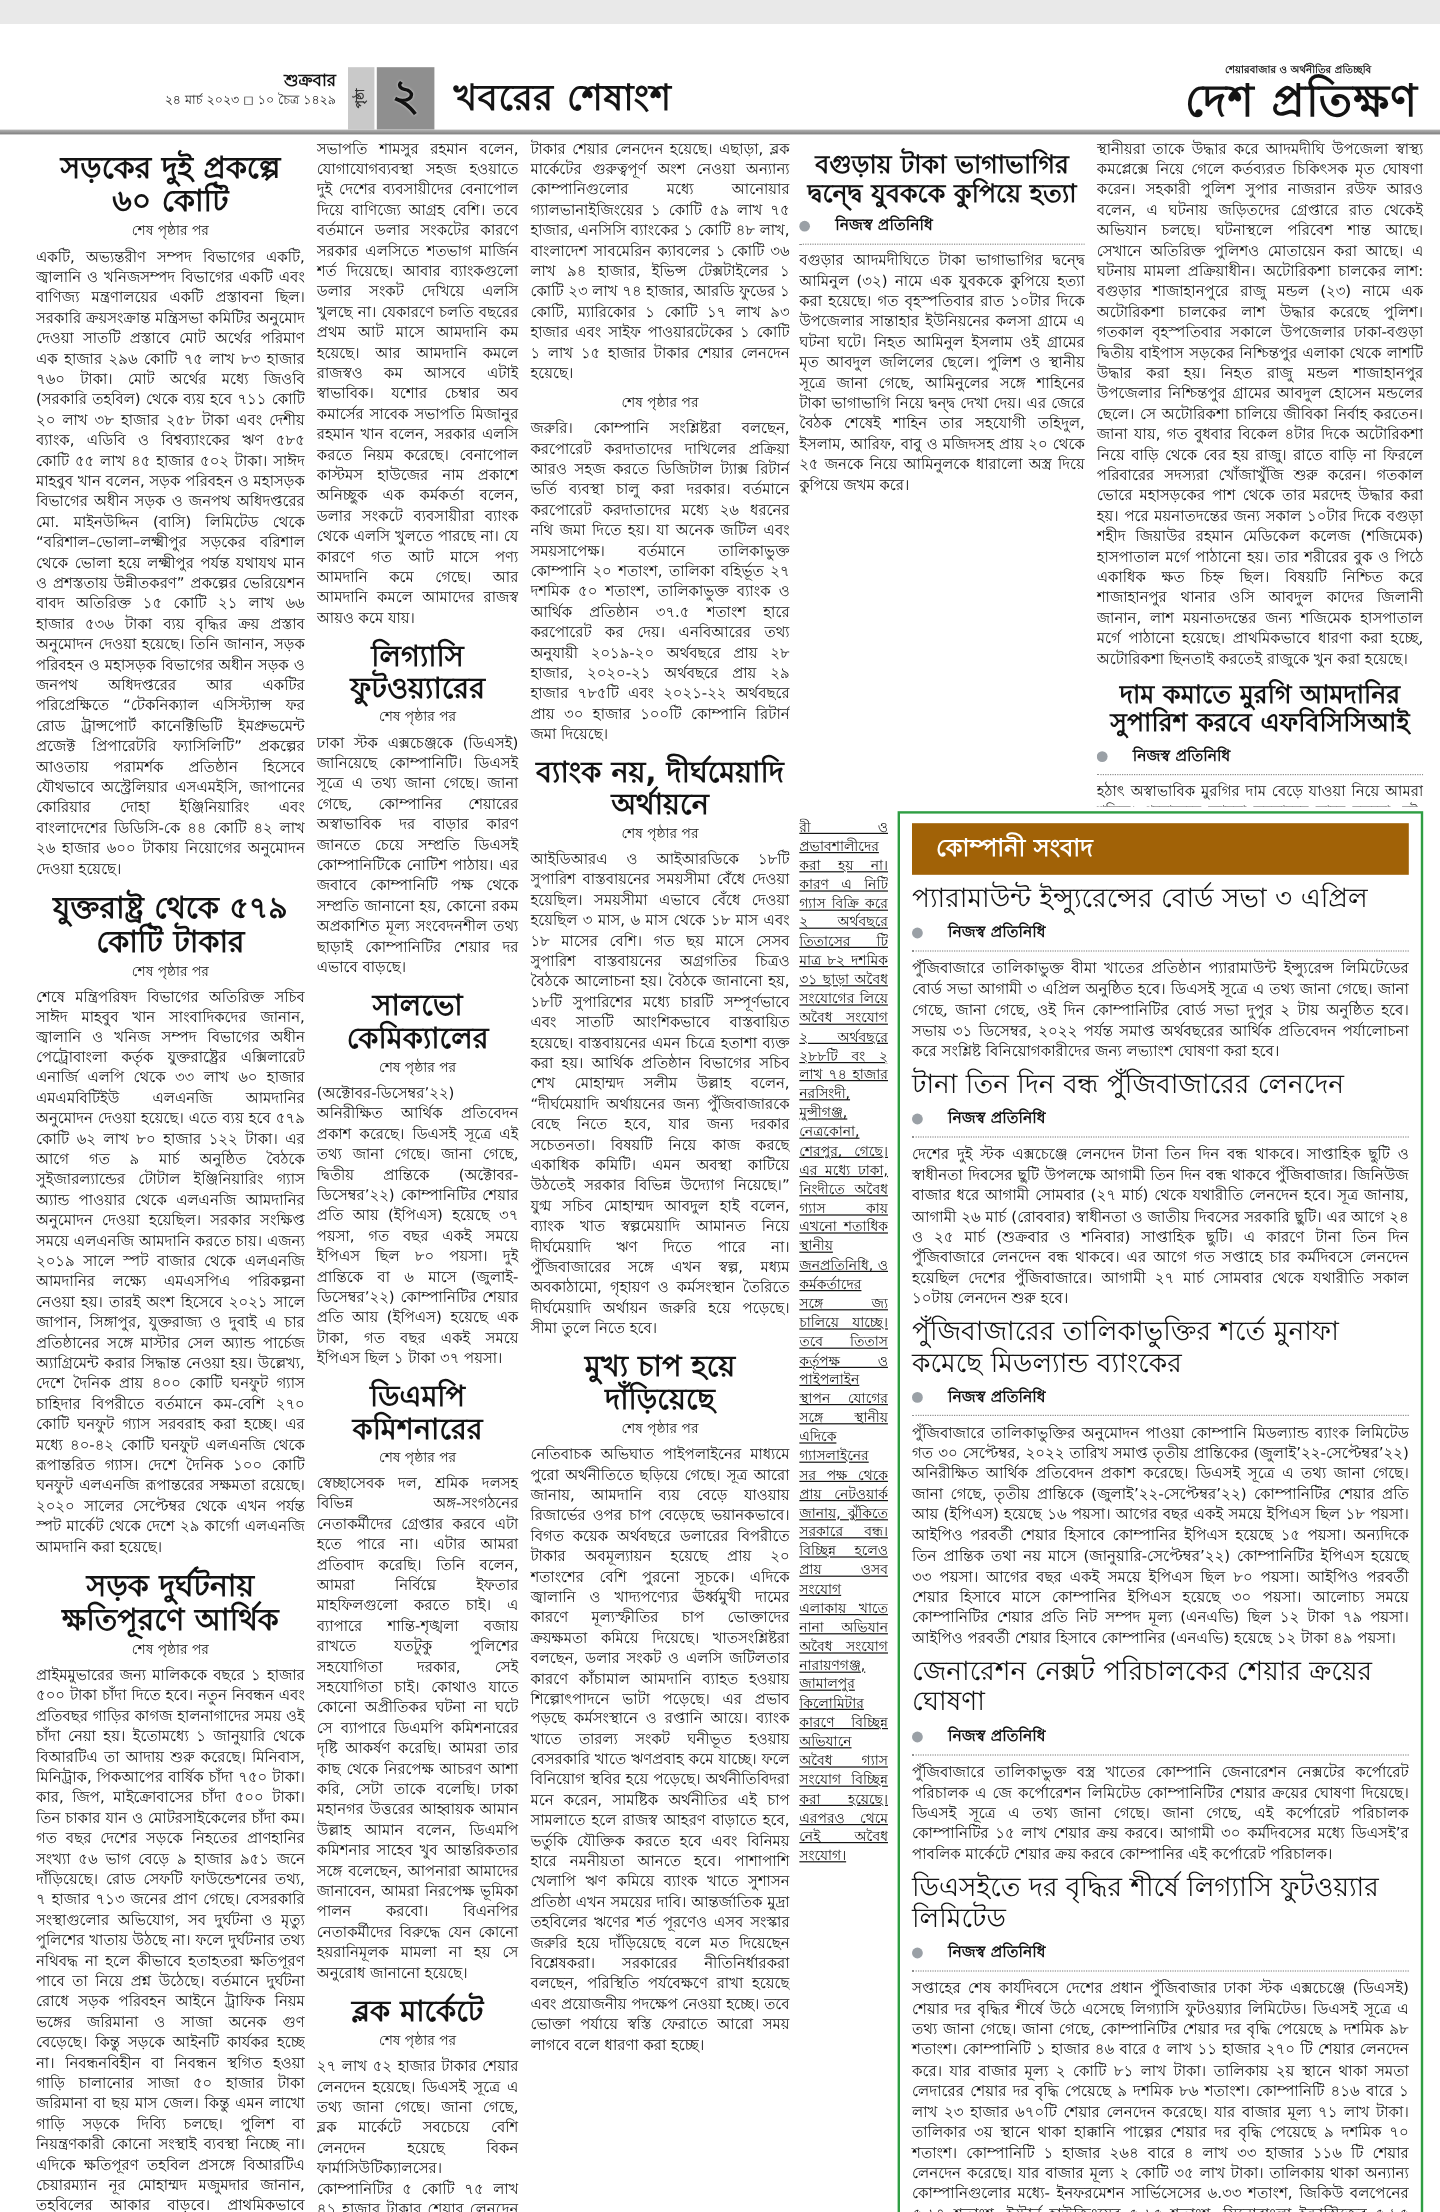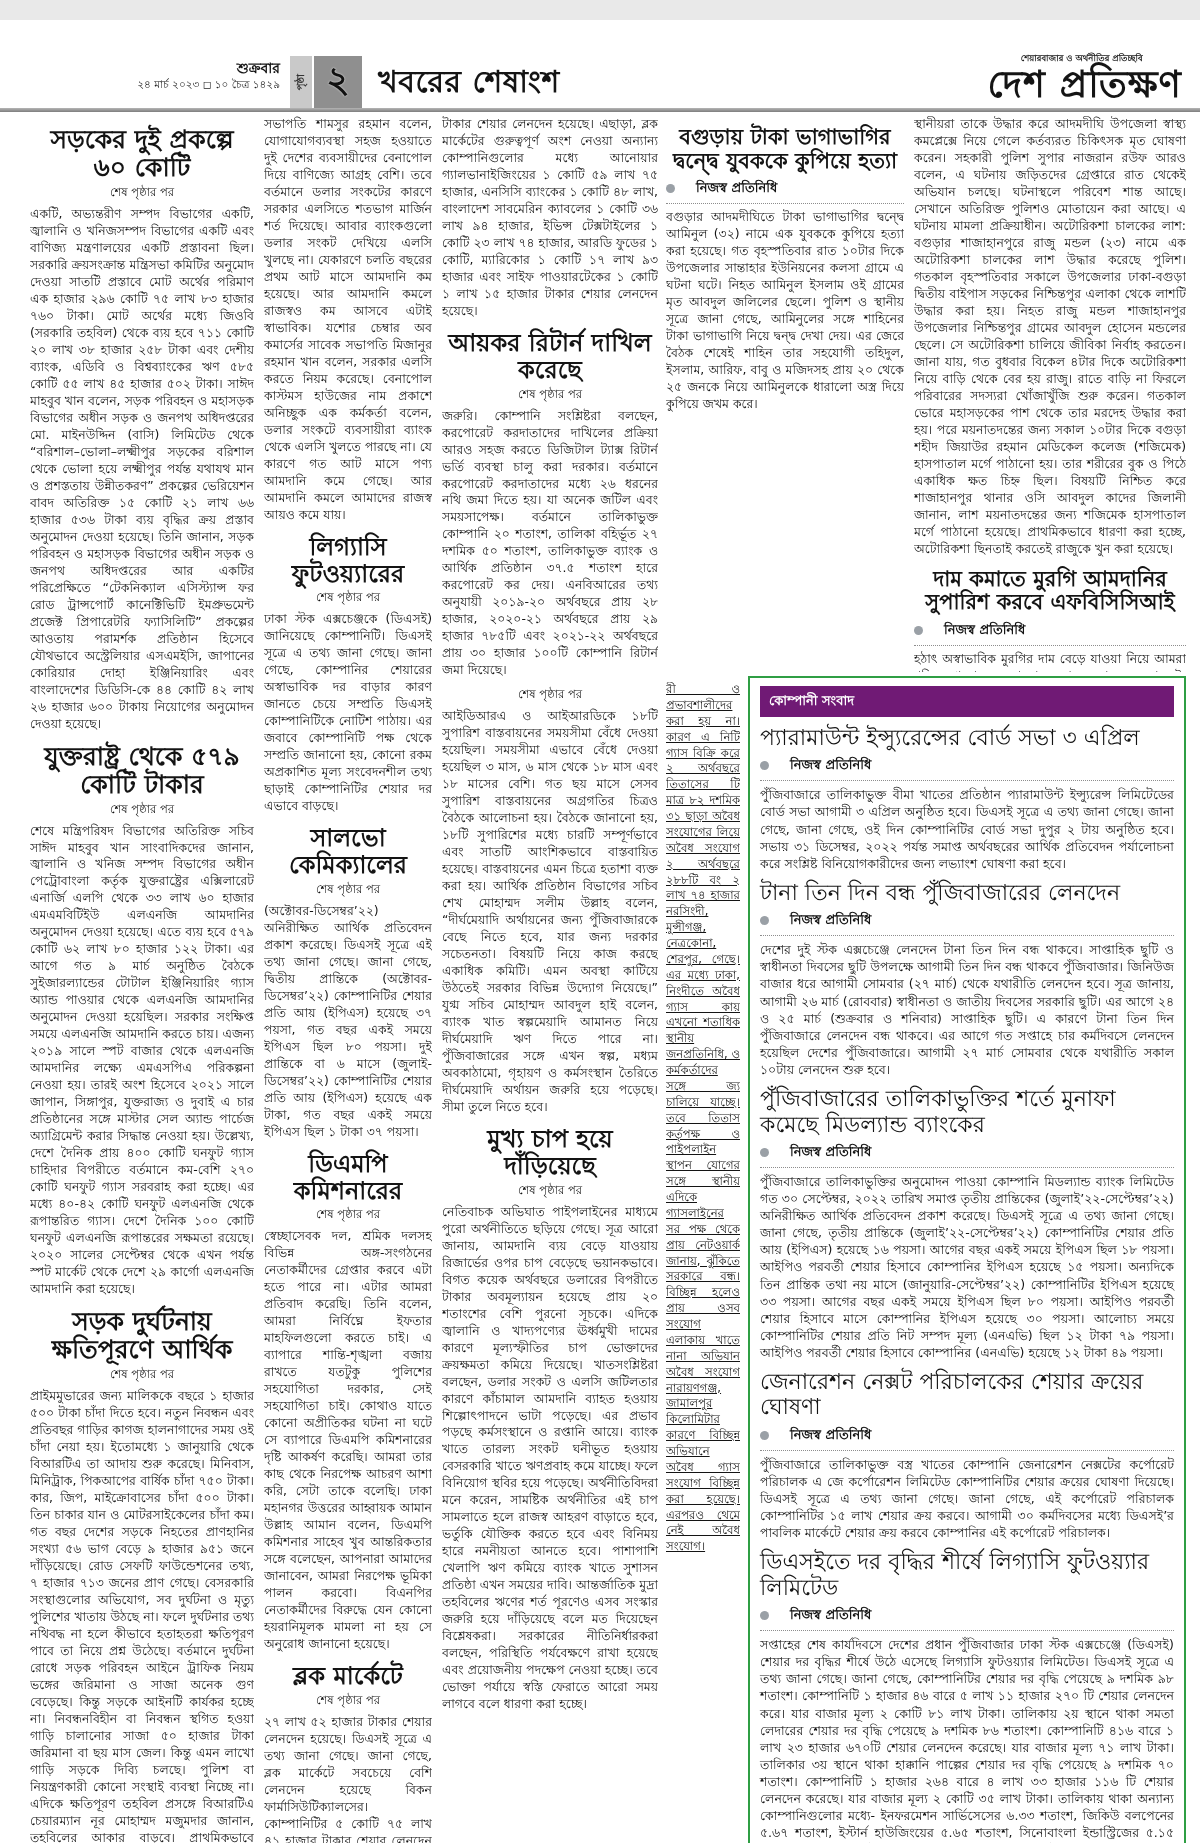--- a/index.html
+++ b/index.html
@@ -31,22 +31,22 @@
   .continued{text-align:center;font-weight:400;font-size:11.5px;margin:0 0 3px;}
   .byline{display:flex;align-items:center;gap:21px;font-weight:700;font-size:13px;
           border-bottom:1px dotted #8d8d8d;padding:3px 0 4px;margin-bottom:5px;}
   .byline .dot{width:9px;height:9px;border-radius:50%;background:#9aa0a6;display:inline-block;}
   .bodytext{margin:0 0 7px;font-size:12.4px;line-height:1.37;text-align:justify;
             word-break:break-word;}
   .strip .bodytext{font-size:11.6px;text-decoration:underline;}
   
   .company-box{position:absolute;left:748px;top:656px;width:438px;height:1182px;
                border:2px solid #2f9e44;background:#fff;overflow:hidden;padding:8px 10px;box-sizing:border-box;}
-  .company-box .bar{background:#701a75;color:#fff;font-weight:700;font-size:13px;
-                    padding:5px 9px;margin-bottom:4px;}
+  .company-box .bar{background:#a16207;color:#fff;font-weight:700;font-size:20px;
+                    padding:5px 20px;margin-bottom:4px;}
   .company-box h2{font-size:22px;font-weight:400;text-align:left;line-height:1.15;margin:8px 0 2px;}
   .company-box .bodytext{font-size:12.5px;}
 </style>
 </head>
 <body>
 
 <div class="page">
 
   <header class="masthead">
     <div class="dateblock">
@@ -108,25 +108,25 @@
           <h2>ব্লক মার্কেটে</h2>
           <div class="continued">শেষ পৃষ্ঠার পর</div>
           <p class="bodytext">২৭ লাখ ৫২ হাজার টাকার শেয়ার লেনদেন হয়েছে। ডিএসই সূত্রে এ তথ্য জানা গেছে। জানা গেছে, ব্লক মার্কেটে সবচেয়ে বেশি লেনদেন হয়েছে বিকন ফার্মাসিউটিক্যালসের। কোম্পানিটির ৫ কোটি ৭৫ লাখ ৪১ হাজার টাকার শেয়ার লেনদেন হয়েছে। দ্বিতীয় সর্বোচ্চ ২ কোটি ৩১ লাখ ৯৯ হাজার টাকার শেয়ার লেনদেন হয়েছে।</p>
         </article>
       </section>
     <section class="col" id="c3" style="left:442px;width:216px">
         <article>
           <p class="bodytext">টাকার শেয়ার লেনদেন হয়েছে। এছাড়া, ব্লক মার্কেটের গুরুত্বপূর্ণ অংশ নেওয়া অন্যান্য কোম্পানিগুলোর মধ্যে আনোয়ার গ্যালভানাইজিংয়ের ১ কোটি ৫৯ লাখ ৭৫ হাজার, এনসিসি ব্যাংকের ১ কোটি ৪৮ লাখ, বাংলাদেশ সাবমেরিন ক্যাবলের ১ কোটি ৩৬ লাখ ৯৪ হাজার, ইভিন্স টেক্সটাইলের ১ কোটি ২৩ লাখ ৭৪ হাজার, আরডি ফুডের ১ কোটি, ম্যারিকোর ১ কোটি ১৭ লাখ ৯৩ হাজার এবং সাইফ পাওয়ারটেকের ১ কোটি ১ লাখ ১৫ হাজার টাকার শেয়ার লেনদেন হয়েছে।</p>
         </article>
         <article>
-          <h2>আয়কর রিটার্ন দাখিল করেছে</h2>
           <div class="continued">শেষ পৃষ্ঠার পর</div>
           <p class="bodytext">জরুরি। কোম্পানি সংশ্লিষ্টরা বলছেন, করপোরেট করদাতাদের দাখিলের প্রক্রিয়া আরও সহজ করতে ডিজিটাল ট্যাক্স রিটার্ন ভর্তি ব্যবস্থা চালু করা দরকার। বর্তমানে করপোরেট করদাতাদের মধ্যে ২৬ ধরনের নথি জমা দিতে হয়। যা অনেক জটিল এবং সময়সাপেক্ষ। বর্তমানে তালিকাভুক্ত কোম্পানি ২০ শতাংশ, তালিকা বহির্ভূত ২৭ দশমিক ৫০ শতাংশ, তালিকাভুক্ত ব্যাংক ও আর্থিক প্রতিষ্ঠান ৩৭.৫ শতাংশ হারে করপোরেট কর দেয়। এনবিআরের তথ্য অনুযায়ী ২০১৯-২০ অর্থবছরে প্রায় ২৮ হাজার, ২০২০-২১ অর্থবছরে প্রায় ২৯ হাজার ৭৮৫টি এবং ২০২১-২২ অর্থবছরে প্রায় ৩০ হাজার ১০০টি কোম্পানি রিটার্ন জমা দিয়েছে।</p>
         </article>
         <article>
+          <h2>ব্যাংক নয়, দীর্ঘমেয়াদি অর্থায়নে</h2>
           <div class="continued">শেষ পৃষ্ঠার পর</div>
           <p class="bodytext">আইডিআরএ ও আইআরডিকে ১৮টি সুপারিশ বাস্তবায়নের সময়সীমা বেঁধে দেওয়া হয়েছিল। সময়সীমা এভাবে বেঁধে দেওয়া হয়েছিল ৩ মাস, ৬ মাস থেকে ১৮ মাস এবং ১৮ মাসের বেশি। গত ছয় মাসে সেসব সুপারিশ বাস্তবায়নের অগ্রগতির চিত্রও বৈঠকে আলোচনা হয়। বৈঠকে জানানো হয়, ১৮টি সুপারিশের মধ্যে চারটি সম্পূর্ণভাবে এবং সাতটি আংশিকভাবে বাস্তবায়িত হয়েছে। বাস্তবায়নের এমন চিত্রে হতাশা ব্যক্ত করা হয়। আর্থিক প্রতিষ্ঠান বিভাগের সচিব শেখ মোহাম্মদ সলীম উল্লাহ বলেন, “দীর্ঘমেয়াদি অর্থায়নের জন্য পুঁজিবাজারকে বেছে নিতে হবে, যার জন্য দরকার সচেতনতা। বিষয়টি নিয়ে কাজ করছে একাধিক কমিটি। এমন অবস্থা কাটিয়ে উঠতেই সরকার বিভিন্ন উদ্যোগ নিয়েছে।” যুগ্ম সচিব মোহাম্মদ আবদুল হাই বলেন, ব্যাংক খাত স্বল্পমেয়াদি আমানত নিয়ে দীর্ঘমেয়াদি ঋণ দিতে পারে না। পুঁজিবাজারের সঙ্গে এখন স্বল্প, মধ্যম অবকাঠামো, গৃহায়ণ ও কর্মসংস্থান তৈরিতে দীর্ঘমেয়াদি অর্থায়ন জরুরি হয়ে পড়েছে। সীমা তুলে নিতে হবে।</p>
         </article>
         <article>
           <h2>মুখ্য চাপ হয়ে দাঁড়িয়েছে</h2>
           <div class="continued">শেষ পৃষ্ঠার পর</div>
           <p class="bodytext">নেতিবাচক অভিঘাত পাইপলাইনের মাধ্যমে পুরো অর্থনীতিতে ছড়িয়ে গেছে। সূত্র আরো জানায়, আমদানি ব্যয় বেড়ে যাওয়ায় রিজার্ভের ওপর চাপ বেড়েছে ভয়ানকভাবে। বিগত কয়েক অর্থবছরে ডলারের বিপরীতে টাকার অবমূল্যায়ন হয়েছে প্রায় ২০ শতাংশের বেশি পুরনো সূচকে। এদিকে জ্বালানি ও খাদ্যপণ্যের ঊর্ধ্বমুখী দামের কারণে মূল্যস্ফীতির চাপ ভোক্তাদের ক্রয়ক্ষমতা কমিয়ে দিয়েছে। খাতসংশ্লিষ্টরা বলছেন, ডলার সংকট ও এলসি জটিলতার কারণে কাঁচামাল আমদানি ব্যাহত হওয়ায় শিল্পোৎপাদনে ভাটা পড়েছে। এর প্রভাব পড়ছে কর্মসংস্থানে ও রপ্তানি আয়ে। ব্যাংক খাতে তারল্য সংকট ঘনীভূত হওয়ায় বেসরকারি খাতে ঋণপ্রবাহ কমে যাচ্ছে। ফলে বিনিয়োগ স্থবির হয়ে পড়েছে। অর্থনীতিবিদরা মনে করেন, সামষ্টিক অর্থনীতির এই চাপ সামলাতে হলে রাজস্ব আহরণ বাড়াতে হবে, ভর্তুকি যৌক্তিক করতে হবে এবং বিনিময় হারে নমনীয়তা আনতে হবে। পাশাপাশি খেলাপি ঋণ কমিয়ে ব্যাংক খাতে সুশাসন প্রতিষ্ঠা এখন সময়ের দাবি। আন্তর্জাতিক মুদ্রা তহবিলের ঋণের শর্ত পূরণেও এসব সংস্কার জরুরি হয়ে দাঁড়িয়েছে বলে মত দিয়েছেন বিশ্লেষকরা। সরকারের নীতিনির্ধারকরা বলছেন, পরিস্থিতি পর্যবেক্ষণে রাখা হয়েছে এবং প্রয়োজনীয় পদক্ষেপ নেওয়া হচ্ছে। তবে ভোক্তা পর্যায়ে স্বস্তি ফেরাতে আরো সময় লাগবে বলে ধারণা করা হচ্ছে।</p>
         </article>
       </section>
     <section class="col" id="c4" style="left:666px;width:238px;height:556px">

